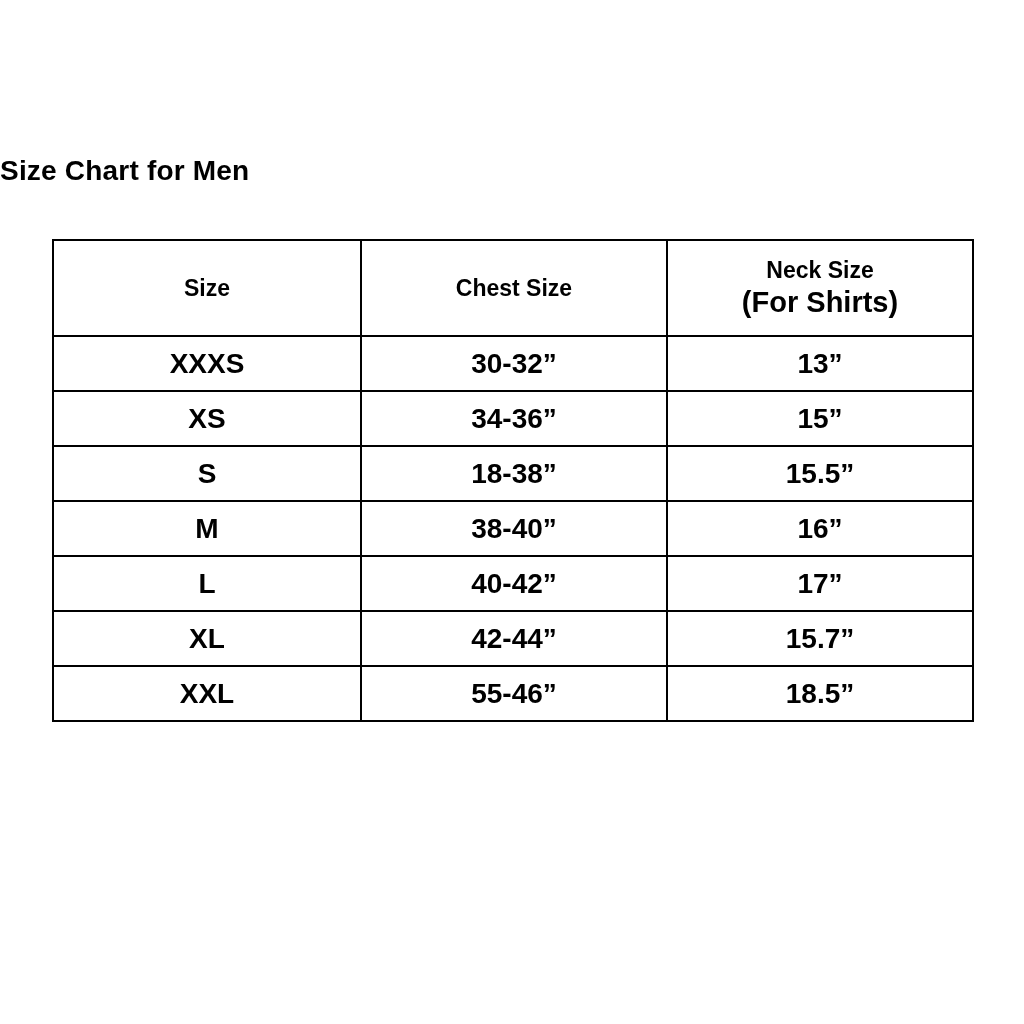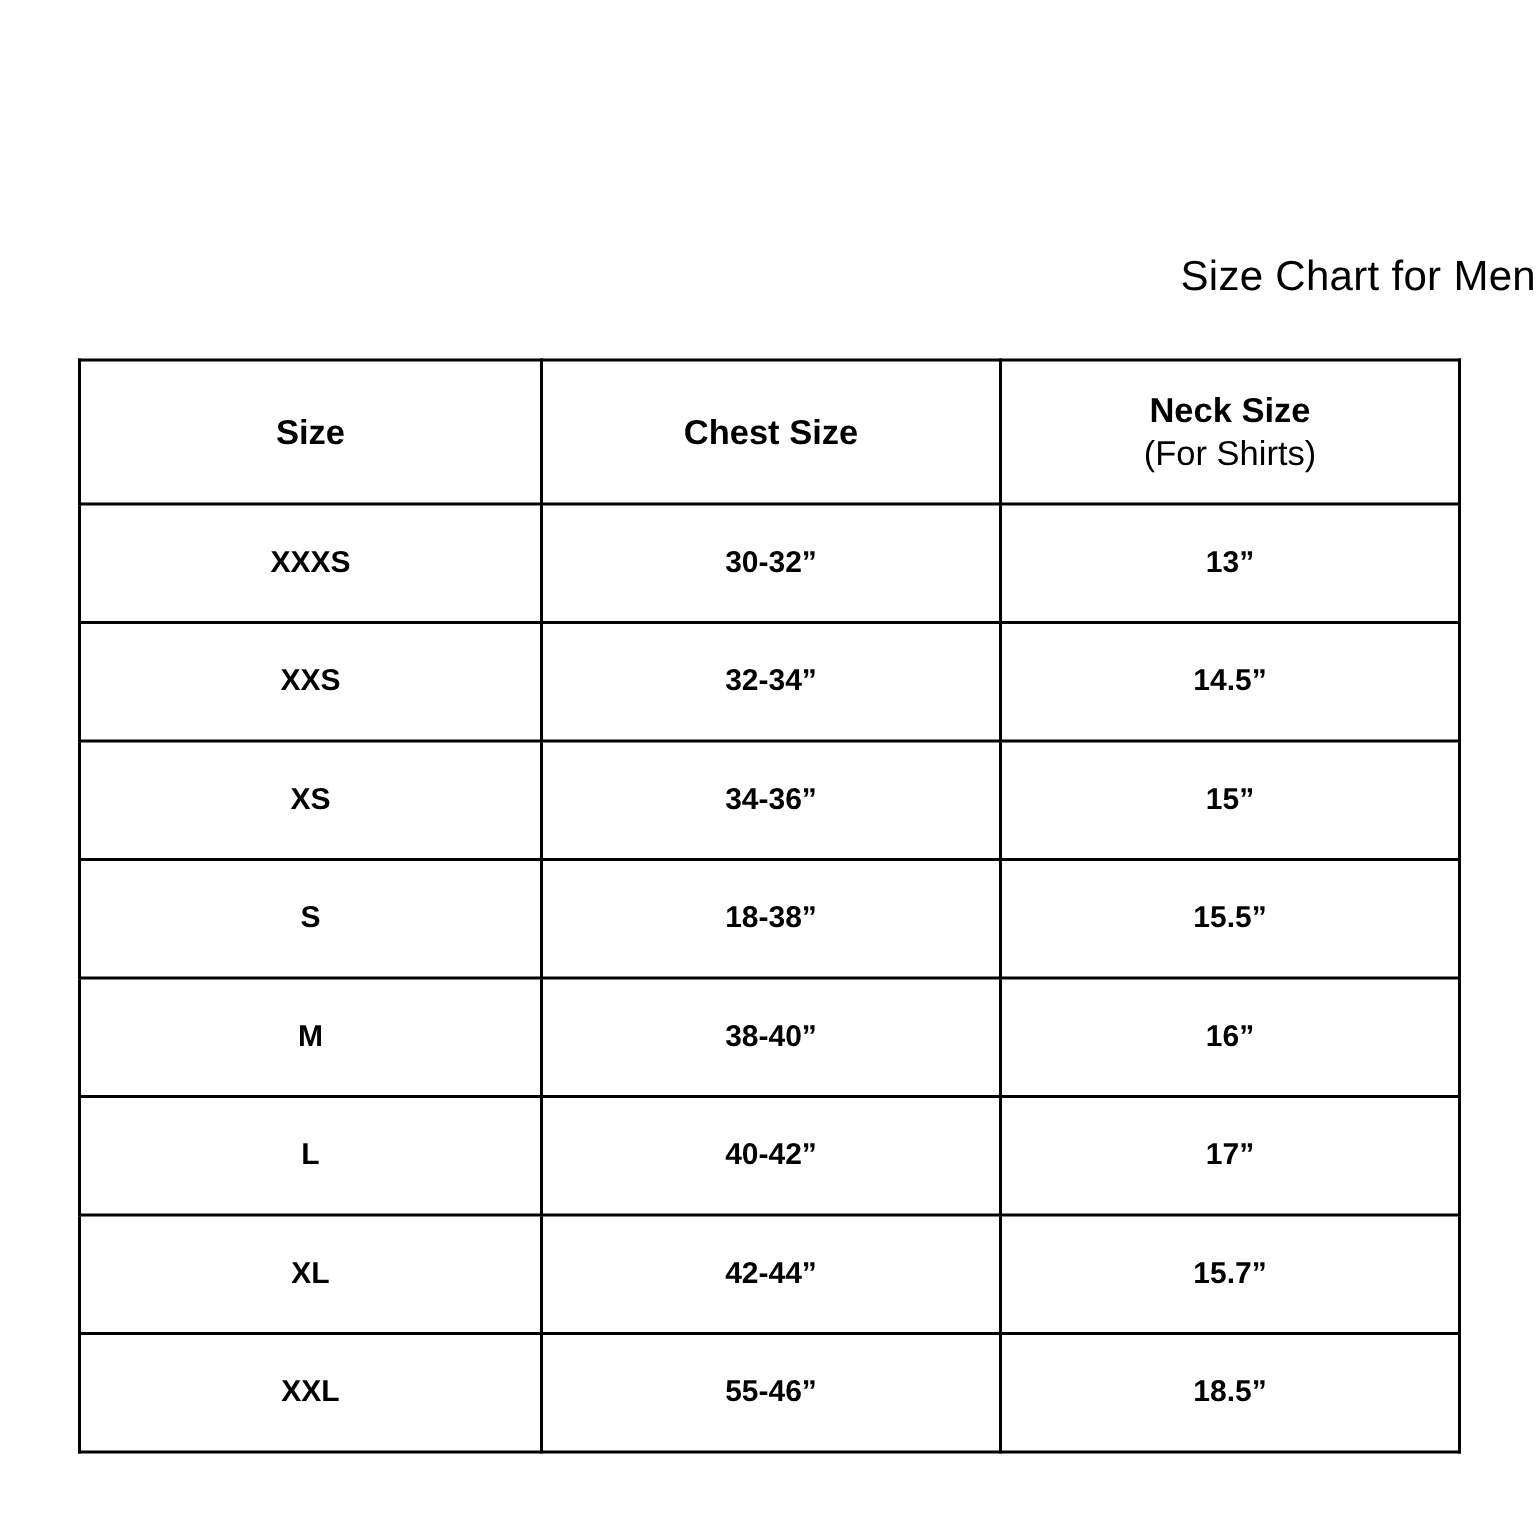--- a/index.html
+++ b/index.html
@@ -18,25 +18,25 @@
   .page {
     position: absolute;
     left: 0;
     top: 0;
     width: 1024px;
     height: 1024px;
   }
   .chart-title {
     position: absolute;
     left: 0;
-    top: 168px;
+    top: 155px;
     width: 1024px;
-    text-align: right;
+    text-align: left;
     font-size: 28px;
-    font-weight: normal;
+    font-weight: bold;
     letter-spacing: 0.2px;
   }
   .size-table {
     position: absolute;
     left: 52px;
     top: 239px;
     width: 920px;
     border-collapse: collapse;
     table-layout: fixed;
   }
@@ -53,28 +53,28 @@
 
   .size-table thead th {
     height: 94px;
     font-size: 23px;
     line-height: 1.25;
     vertical-align: middle;
     padding: 0 6px;
   }
   .size-table thead th .sub {
     display: block;
-    font-size: 23px;
-    font-weight: normal;
+    font-size: 29px;
+    font-weight: bold;
   }
   .size-table tbody td {
     height: 53px;
-    font-size: 20px;
+    font-size: 28px;
     vertical-align: middle;
-    padding: 12px 6px;
+    padding: 0 6px;
   }
 </style>
 </head>
 <body>
 
 <div class="page">
 
   <div class="chart-title">Size Chart for Men</div>
 
   <table class="size-table">
@@ -95,25 +95,20 @@
           <span>Neck Size</span>
           <span class="sub">(For Shirts)</span>
         </th>
       </tr>
     </thead>
     <tbody>
       <tr>
         <td>XXXS</td>
         <td>30-32”</td>
         <td>13”</td>
-      </tr>
-      <tr>
-        <td>XXS</td>
-        <td>32-34”</td>
-        <td>14.5”</td>
       </tr>
       <tr>
         <td>XS</td>
         <td>34-36”</td>
         <td>15”</td>
       </tr>
       <tr>
         <td>S</td>
         <td>18-38”</td>
         <td>15.5”</td>

